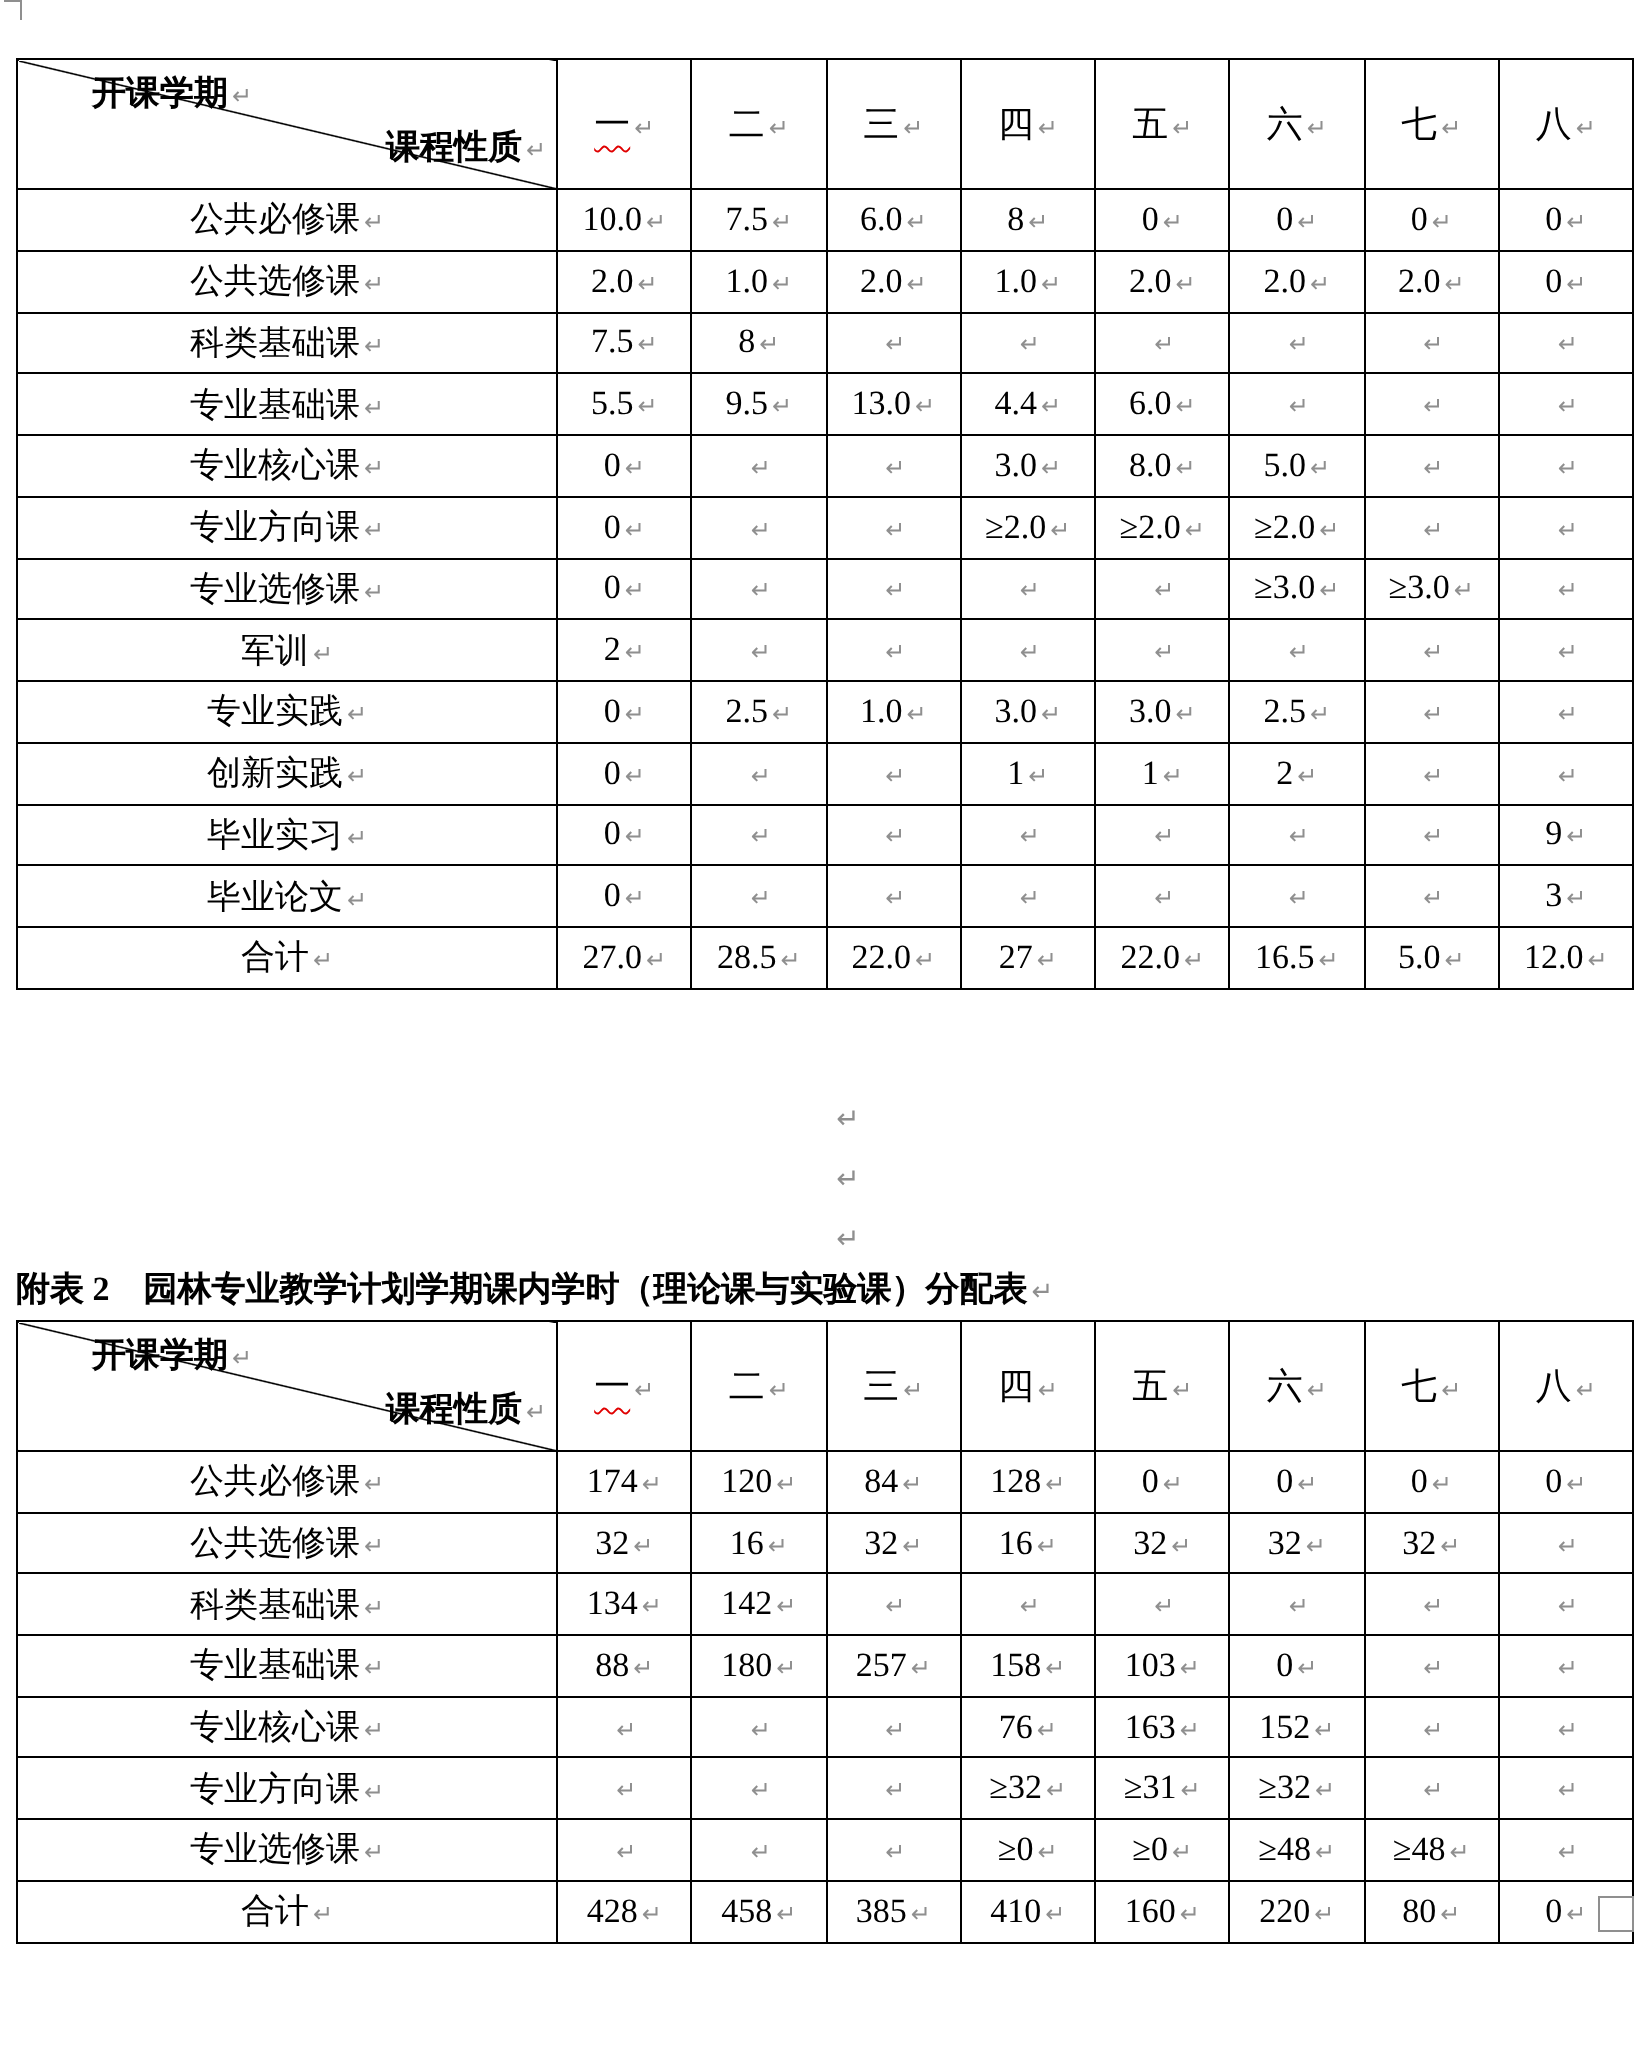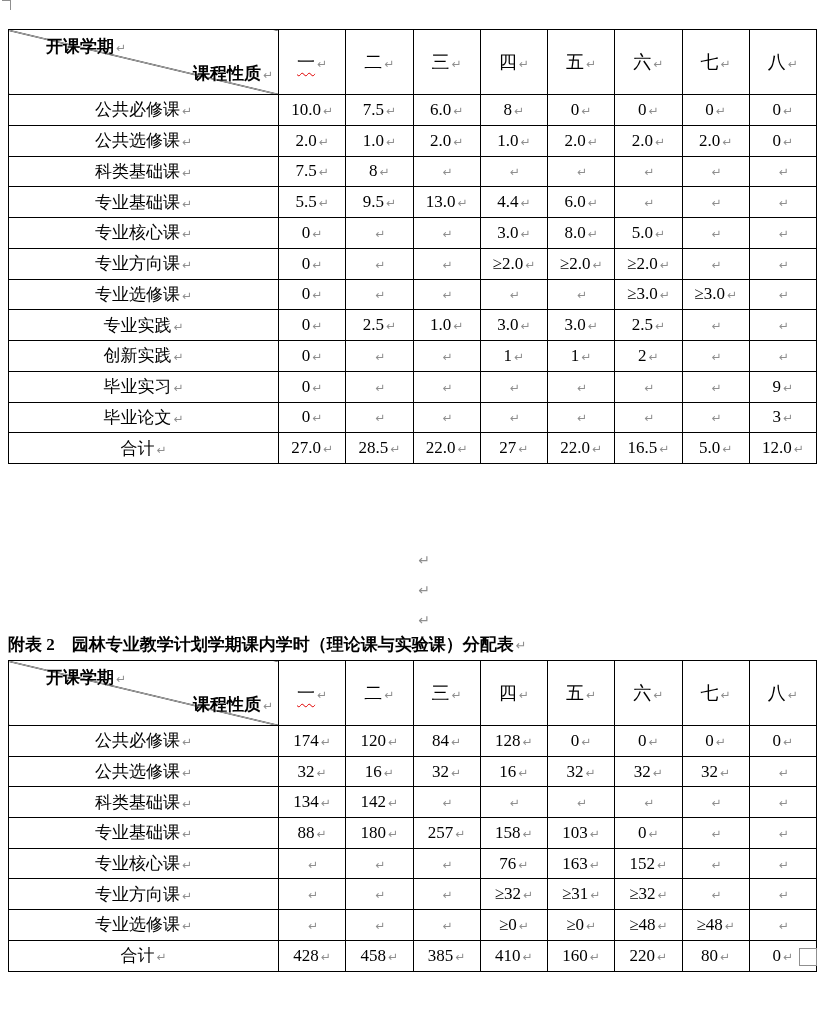--- a/index.html
+++ b/index.html
@@ -143,20 +143,31 @@
           <td><span>0</span><span class="pc">↵</span></td>
           <td><span class="pc">↵</span></td>
           <td><span class="pc">↵</span></td>
           <td><span class="pc">↵</span></td>
           <td><span class="pc">↵</span></td>
           <td><span>≥3.0</span><span class="pc">↵</span></td>
           <td><span>≥3.0</span><span class="pc">↵</span></td>
           <td><span class="pc">↵</span></td>
         </tr>
         <tr>
+          <td><span>军训</span><span class="pc">↵</span></td>
+          <td><span>2</span><span class="pc">↵</span></td>
+          <td><span class="pc">↵</span></td>
+          <td><span class="pc">↵</span></td>
+          <td><span class="pc">↵</span></td>
+          <td><span class="pc">↵</span></td>
+          <td><span class="pc">↵</span></td>
+          <td><span class="pc">↵</span></td>
+          <td><span class="pc">↵</span></td>
+        </tr>
+        <tr>
           <td><span>专业实践</span><span class="pc">↵</span></td>
           <td><span>0</span><span class="pc">↵</span></td>
           <td><span>2.5</span><span class="pc">↵</span></td>
           <td><span>1.0</span><span class="pc">↵</span></td>
           <td><span>3.0</span><span class="pc">↵</span></td>
           <td><span>3.0</span><span class="pc">↵</span></td>
           <td><span>2.5</span><span class="pc">↵</span></td>
           <td><span class="pc">↵</span></td>
           <td><span class="pc">↵</span></td>
         </tr>

